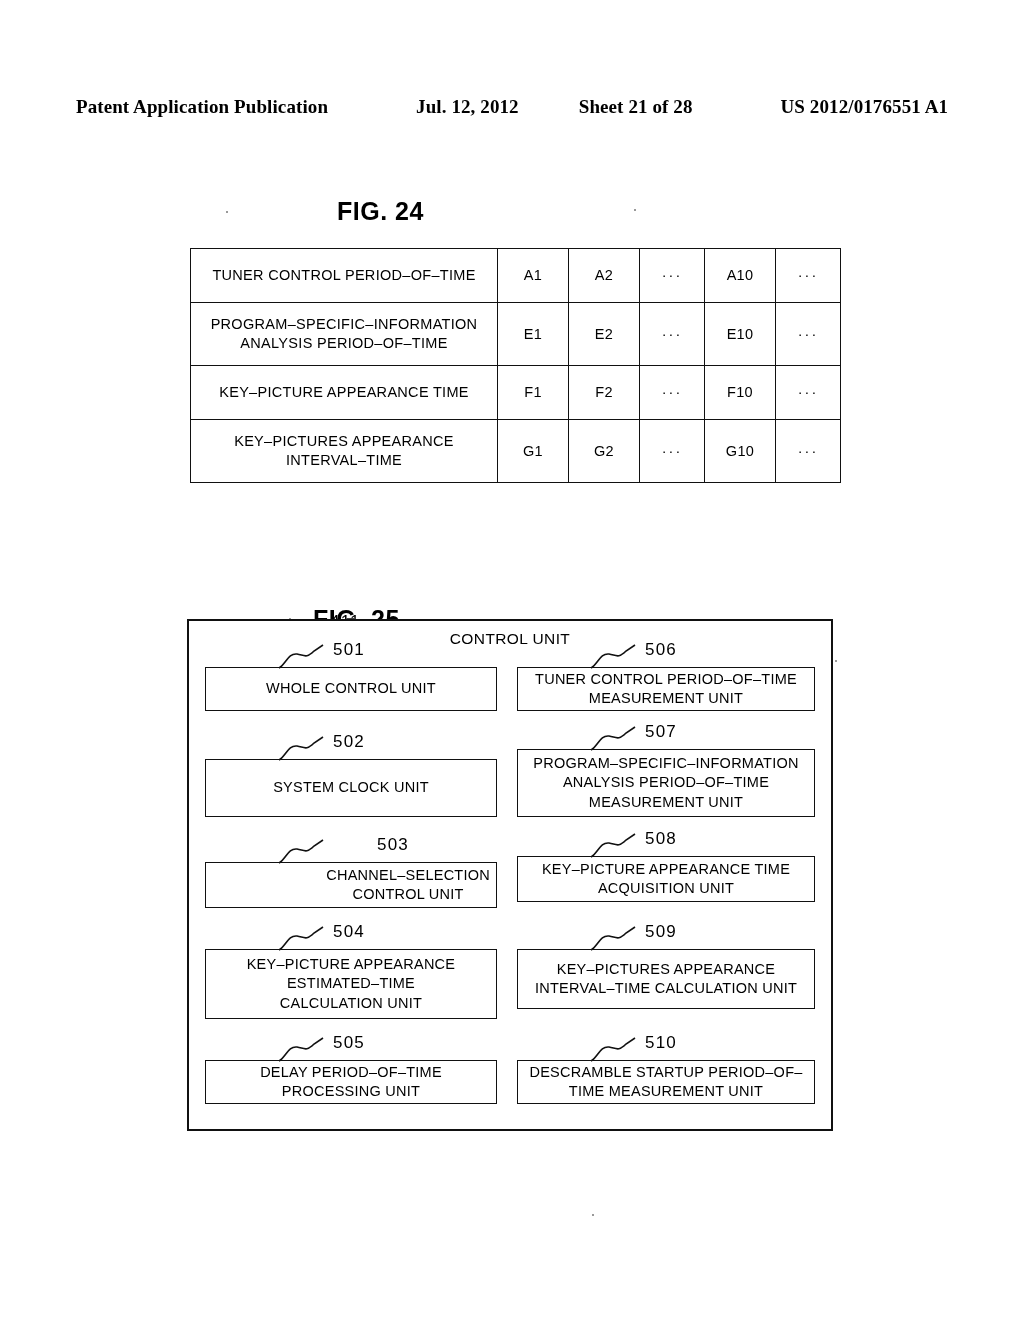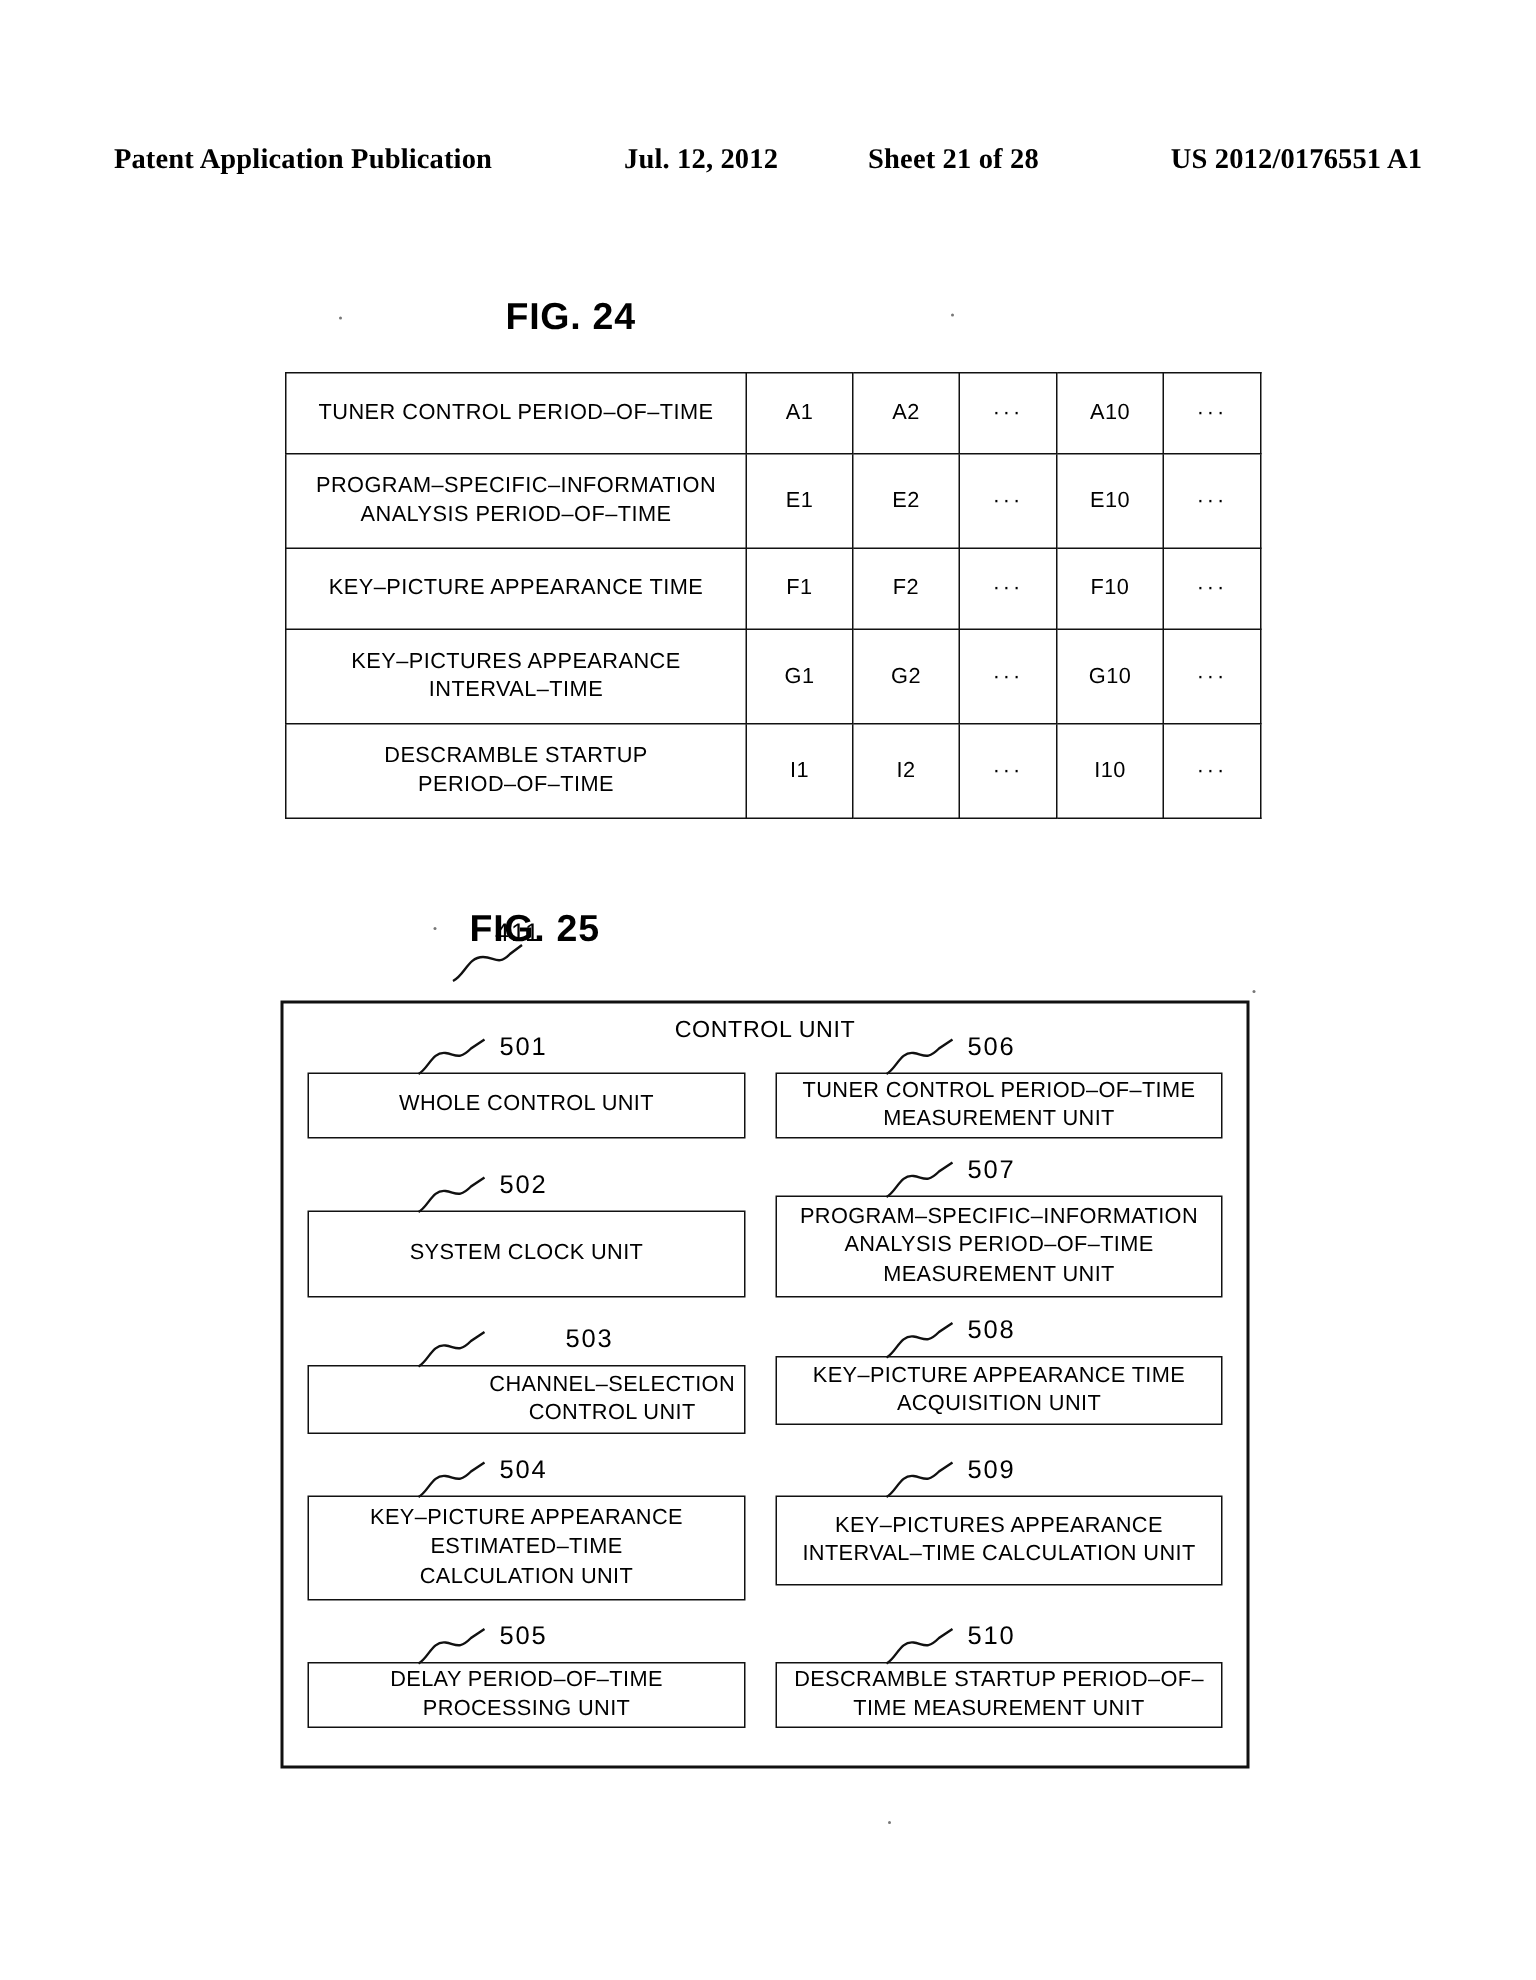--- a/index.html
+++ b/index.html
@@ -79,21 +79,21 @@
   table.fig24 tr.row-1 td { height: 45px; }
   table.fig24 tr.row-2 td { height: 54px; }
   table.fig24 tr.row-2b td { height: 45px; }
   table.fig24 tr.row-3 td { height: 54px; }
   table.fig24 tr.row-4 td { height: 54px; }
 
   
   .fig25-wrap {
     position: absolute;
     left: 187px;
-    top: 667px;
+    top: 619px;
     width: 646px;
     height: 504px;
   }
   .outer-box {
     position: absolute;
     left: 0;
     top: 0;
     width: 646px;
     height: 512px;
     border: 2px solid #111;
@@ -192,28 +192,20 @@
           <td class="dots-cell">···</td>
         </tr>
         <tr class="row-3">
           <td class="item-cell">KEY–PICTURES APPEARANCE<br>INTERVAL–TIME</td>
           <td class="ch-cell">G1</td>
           <td class="ch-cell">G2</td>
           <td class="dots-cell">···</td>
           <td class="ch-cell">G10</td>
           <td class="dots-cell">···</td>
         </tr>
-        <tr class="row-4">
-          <td class="item-cell">DESCRAMBLE STARTUP<br>PERIOD–OF–TIME</td>
-          <td class="ch-cell">I1</td>
-          <td class="ch-cell">I2</td>
-          <td class="dots-cell">···</td>
-          <td class="ch-cell">I10</td>
-          <td class="dots-cell">···</td>
-        </tr>
       </tbody>
   </table>
 </div>
 
 <div class="fig-title" id="fig25-title">FIG. 25</div>
 
 <div class="ref" id="ref411">411</div>
 <svg class="lead" style="left:300px; top:628px; width:60px; height:30px;" viewBox="0 0 60 30">
   <path d="M2 26 C10 22 12 10 22 10 C30 10 32 16 40 8 L48 2" stroke="#111" stroke-width="1.6" fill="none"></path>
 </svg>

